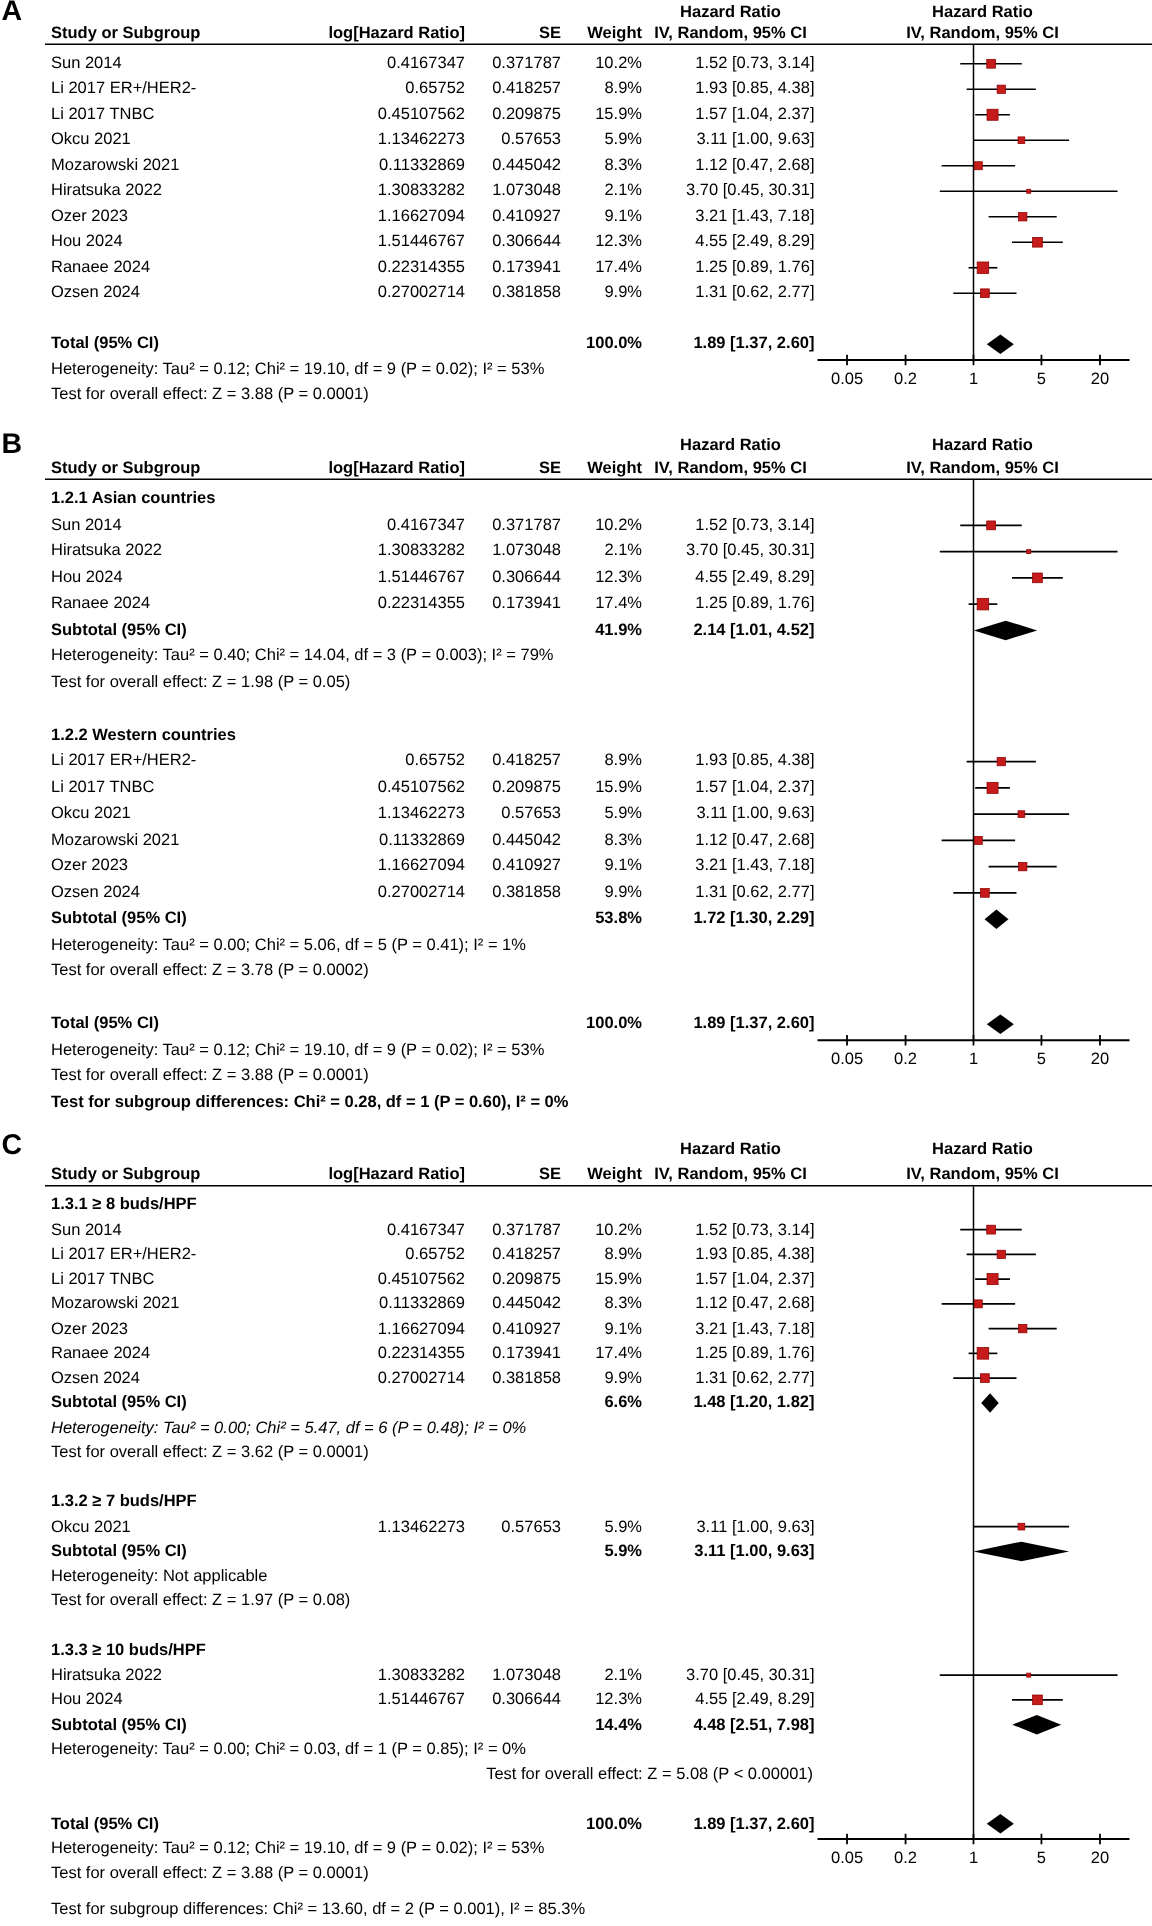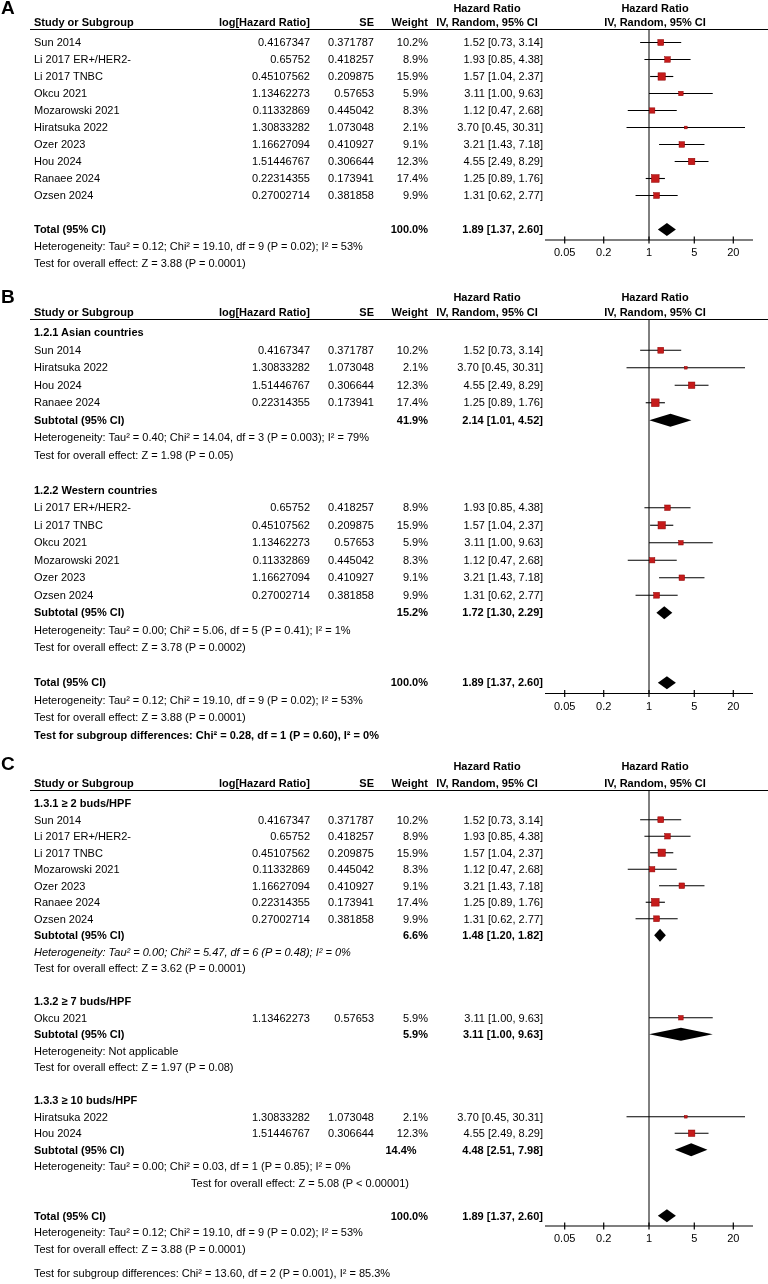--- a/index.html
+++ b/index.html
@@ -244,21 +244,21 @@
       </div>
       <div class="row" style="top: 296.5px; height: 17.5px;">
         <div class="cell" style="left: 34px; width: 290px; top: 0px; height: 17.5px; line-height: 17.5px; text-align: left;">Ozsen 2024</div>
         <div class="cell" style="left: 130px; width: 180px; top: 0px; height: 17.5px; line-height: 17.5px; text-align: right;">0.27002714</div>
         <div class="cell" style="left: 314px; width: 60px; top: 0px; height: 17.5px; line-height: 17.5px; text-align: right;">0.381858</div>
         <div class="cell" style="left: 374px; width: 54px; top: 0px; height: 17.5px; line-height: 17.5px; text-align: right;">9.9%</div>
         <div class="cell" style="left: 421px; width: 122px; top: 0px; height: 17.5px; line-height: 17.5px; text-align: right;">1.31 [0.62, 2.77]</div>
       </div>
       <div class="row" style="top: 314px; height: 17.5px;">
         <div class="cell" style="left: 34px; width: 290px; top: 0px; height: 17.5px; line-height: 17.5px; text-align: left; font-weight: bold;">Subtotal (95% CI)</div>
-        <div class="cell" style="left: 374px; width: 54px; top: 0px; height: 17.5px; line-height: 17.5px; text-align: right; font-weight: bold;">15.2%</div>
+        <div class="cell" style="left: 374px; width: 54px; top: 0px; height: 17.5px; line-height: 17.5px; text-align: right; font-weight: bold;">53.8%</div>
         <div class="cell" style="left: 421px; width: 122px; top: 0px; height: 17.5px; line-height: 17.5px; text-align: right; font-weight: bold;">1.72 [1.30, 2.29]</div>
       </div>
       <div class="row" style="top: 331.5px; height: 17.5px;">
         <div class="cell" style="left: 34px; width: 520px; top: 0px; height: 17.5px; line-height: 17.5px; text-align: left;">Heterogeneity: Tau² = 0.00; Chi² = 5.06, df = 5 (P = 0.41); I² = 1%</div>
       </div>
       <div class="row" style="top: 349px; height: 17.5px;">
         <div class="cell" style="left: 34px; width: 520px; top: 0px; height: 17.5px; line-height: 17.5px; text-align: left;">Test for overall effect: Z = 3.78 (P = 0.0002)</div>
       </div>
       <div class="row" style="top: 366.5px; height: 17.5px;"></div>
       <div class="row" style="top: 384px; height: 17.5px;">
@@ -320,21 +320,21 @@
         <div class="cell" style="left: 130px; width: 180px; top: 19px; height: 15px; line-height: 15px; text-align: right; font-weight: bold;">log[Hazard Ratio]</div>
         <div class="cell" style="left: 314px; width: 60px; top: 19px; height: 15px; line-height: 15px; text-align: right; font-weight: bold;">SE</div>
         <div class="cell" style="left: 374px; width: 54px; top: 19px; height: 15px; line-height: 15px; text-align: right; font-weight: bold;">Weight</div>
         <div class="cell" style="left: 402px; width: 170px; top: 2px; height: 14px; line-height: 14px; text-align: center; font-weight: bold;">Hazard Ratio</div>
         <div class="cell" style="left: 402px; width: 170px; top: 19px; height: 15px; line-height: 15px; text-align: center; font-weight: bold;">IV, Random, 95% CI</div>
         <div class="cell" style="left: 560px; width: 190px; top: 2px; height: 14px; line-height: 14px; text-align: center; font-weight: bold;">Hazard Ratio</div>
         <div class="cell" style="left: 560px; width: 190px; top: 19px; height: 15px; line-height: 15px; text-align: center; font-weight: bold;">IV, Random, 95% CI</div>
       </div>
       <div class="underline" style="top: 33px;"></div>
       <div class="row" style="top: 38px; height: 16.5px;">
-        <div class="cell" style="left: 34px; width: 400px; top: 0px; height: 16.5px; line-height: 16.5px; text-align: left; font-weight: bold;">1.3.1 ≥ 2 buds/HPF</div>
+        <div class="cell" style="left: 34px; width: 400px; top: 0px; height: 16.5px; line-height: 16.5px; text-align: left; font-weight: bold;">1.3.1 ≥ 8 buds/HPF</div>
       </div>
       <div class="row" style="top: 54.5px; height: 16.5px;">
         <div class="cell" style="left: 34px; width: 290px; top: 0px; height: 16.5px; line-height: 16.5px; text-align: left;">Sun 2014</div>
         <div class="cell" style="left: 130px; width: 180px; top: 0px; height: 16.5px; line-height: 16.5px; text-align: right;">0.4167347</div>
         <div class="cell" style="left: 314px; width: 60px; top: 0px; height: 16.5px; line-height: 16.5px; text-align: right;">0.371787</div>
         <div class="cell" style="left: 374px; width: 54px; top: 0px; height: 16.5px; line-height: 16.5px; text-align: right;">10.2%</div>
         <div class="cell" style="left: 421px; width: 122px; top: 0px; height: 16.5px; line-height: 16.5px; text-align: right;">1.52 [0.73, 3.14]</div>
       </div>
       <div class="row" style="top: 71px; height: 16.5px;">
         <div class="cell" style="left: 34px; width: 290px; top: 0px; height: 16.5px; line-height: 16.5px; text-align: left;">Li 2017 ER+/HER2-</div>
@@ -424,28 +424,28 @@
       </div>
       <div class="row" style="top: 368px; height: 16.5px;">
         <div class="cell" style="left: 34px; width: 290px; top: 0px; height: 16.5px; line-height: 16.5px; text-align: left;">Hou 2024</div>
         <div class="cell" style="left: 130px; width: 180px; top: 0px; height: 16.5px; line-height: 16.5px; text-align: right;">1.51446767</div>
         <div class="cell" style="left: 314px; width: 60px; top: 0px; height: 16.5px; line-height: 16.5px; text-align: right;">0.306644</div>
         <div class="cell" style="left: 374px; width: 54px; top: 0px; height: 16.5px; line-height: 16.5px; text-align: right;">12.3%</div>
         <div class="cell" style="left: 421px; width: 122px; top: 0px; height: 16.5px; line-height: 16.5px; text-align: right;">4.55 [2.49, 8.29]</div>
       </div>
       <div class="row" style="top: 384.5px; height: 16.5px;">
         <div class="cell" style="left: 34px; width: 290px; top: 0px; height: 16.5px; line-height: 16.5px; text-align: left; font-weight: bold;">Subtotal (95% CI)</div>
-        <div class="cell" style="left: 374px; width: 54px; top: 0px; height: 16.5px; line-height: 16.5px; text-align: center; font-weight: bold;">14.4%</div>
+        <div class="cell" style="left: 374px; width: 54px; top: 0px; height: 16.5px; line-height: 16.5px; text-align: right; font-weight: bold;">14.4%</div>
         <div class="cell" style="left: 421px; width: 122px; top: 0px; height: 16.5px; line-height: 16.5px; text-align: right; font-weight: bold;">4.48 [2.51, 7.98]</div>
       </div>
       <div class="row" style="top: 401px; height: 16.5px;">
         <div class="cell" style="left: 34px; width: 520px; top: 0px; height: 16.5px; line-height: 16.5px; text-align: left;">Heterogeneity: Tau² = 0.00; Chi² = 0.03, df = 1 (P = 0.85); I² = 0%</div>
       </div>
       <div class="row" style="top: 417.5px; height: 16.5px;">
-        <div class="cell" style="left: 40px; width: 520px; top: 0px; height: 16.5px; line-height: 16.5px; text-align: center;">Test for overall effect: Z = 5.08 (P &lt; 0.00001)</div>
+        <div class="cell" style="left: 22px; width: 520px; top: 0px; height: 16.5px; line-height: 16.5px; text-align: right;">Test for overall effect: Z = 5.08 (P &lt; 0.00001)</div>
       </div>
       <div class="row" style="top: 434px; height: 16.5px;"></div>
       <div class="row" style="top: 450.5px; height: 16.5px;">
         <div class="cell" style="left: 34px; width: 290px; top: 0px; height: 16.5px; line-height: 16.5px; text-align: left; font-weight: bold;">Total (95% CI)</div>
         <div class="cell" style="left: 374px; width: 54px; top: 0px; height: 16.5px; line-height: 16.5px; text-align: right; font-weight: bold;">100.0%</div>
         <div class="cell" style="left: 421px; width: 122px; top: 0px; height: 16.5px; line-height: 16.5px; text-align: right; font-weight: bold;">1.89 [1.37, 2.60]</div>
       </div>
       <div class="row" style="top: 467px; height: 16.5px;">
         <div class="cell" style="left: 34px; width: 520px; top: 0px; height: 16.5px; line-height: 16.5px; text-align: left;">Heterogeneity: Tau² = 0.12; Chi² = 19.10, df = 9 (P = 0.02); I² = 53%</div>
       </div>

